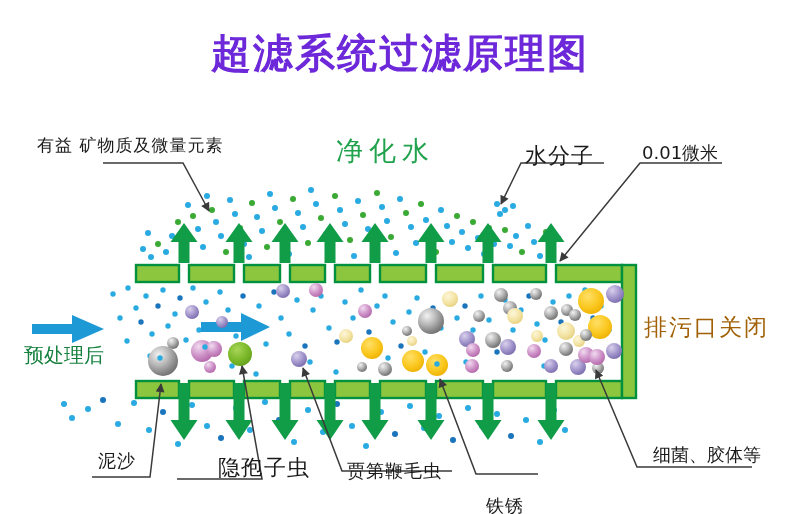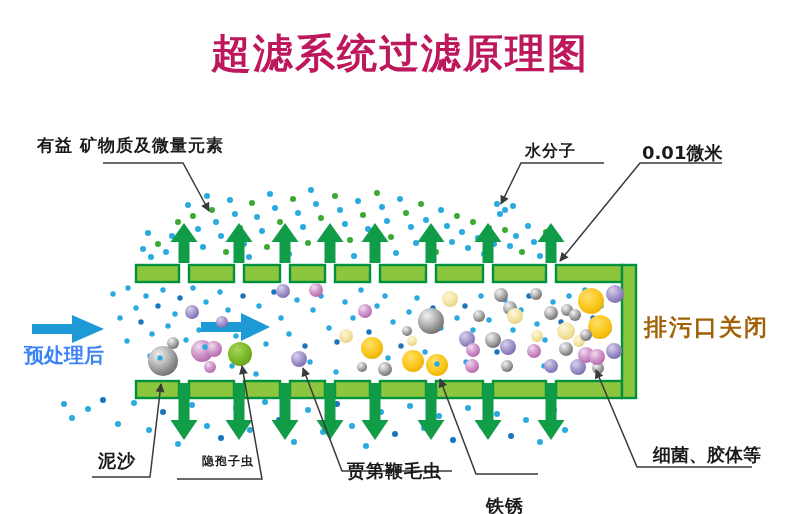--- a/index.html
+++ b/index.html
@@ -5,39 +5,39 @@
   html,body{margin:0;padding:0;background:#fff;}
   .stage{
     position:relative;width:800px;height:514px;background:#ffffff;
     font-family:"DejaVu Sans","Liberation Sans",sans-serif;overflow:hidden;
   }
   .title{
     position:absolute;top:26px;left:0;width:100%;text-align:center;
     font-size:40px;font-weight:bold;letter-spacing:2px;margin:0;
   }
   svg.diagram{position:absolute;left:0;top:0;}
-  .lbl{position:absolute;font-weight:bold;color:#1a1a1a;white-space:nowrap;}
+  .lbl{position:absolute;font-weight:normal;color:#1a1a1a;white-space:nowrap;}
   .lbl-minerals{left:37px;top:134px;font-size:17px;letter-spacing:1px;}
   .lbl-purified{left:336px;top:133px;font-size:27px;letter-spacing:6px;}
-  .lbl-watermol{left:525px;top:141px;font-size:16px;letter-spacing:1px;}
+  .lbl-watermol{left:525px;top:141px;font-size:22px;letter-spacing:1px;}
   .lbl-pore{left:642px;top:141px;font-size:18px;}
   .lbl-feed{left:10px;top:343px;width:108px;text-align:center;font-size:20px;line-height:1.22;white-space:normal;}
   .lbl-drain{left:644px;top:312px;font-size:23px;letter-spacing:2px;}
   .lbl-sediment{left:98px;top:449px;font-size:18px;letter-spacing:1px;}
-  .lbl-crypto{left:166px;top:453px;font-size:12px;letter-spacing:1px;padding-left:36px;}
+  .lbl-crypto{left:182px;top:453px;font-size:22px;letter-spacing:1px;padding-left:36px;}
   .lbl-giardia{left:347px;top:443px;font-size:18px;letter-spacing:1px;margin-top:16px;}
   .lbl-rust{left:486px;top:450px;font-size:18px;letter-spacing:1px;margin-top:44px;}
   .lbl-bacteria{left:641px;top:443px;font-size:18px;margin-left:12px;}
 </style>
 </head>
 <body>
 
 <div class="stage">
 
-  <h1 class="title" style="color: #be185d;">超滤系统过滤原理图</h1>
+  <h1 class="title" style="color: #6d28d9;">超滤系统过滤原理图</h1>
 
   <svg id="diagram-svg" class="diagram" width="800" height="514" viewBox="0 0 800 514">
     <defs>
       <marker id="arrowhead" viewBox="0 0 10 10" refX="9" refY="5" markerWidth="10" markerHeight="9" orient="auto" markerUnits="userSpaceOnUse">
         <path d="M0,0 L10,5 L0,10 z" fill="#3a3a3a"></path>
       </marker>
       <radialGradient id="g-gy" cx="35%" cy="30%" r="75%">
         <stop offset="0%" stop-color="#f2f2f2"></stop>
           <stop offset="45%" stop-color="#b9b9b9"></stop>
         <stop offset="78%" stop-color="#8a8a8a"></stop>
@@ -384,24 +384,25 @@
         <polyline points="722,163 640,163 560,261" marker-end="url(#arrowhead)"></polyline>
         <polyline points="92,477 150,477 161,384" marker-end="url(#arrowhead)"></polyline>
         <polyline points="177,479 262,479 242,366" marker-end="url(#arrowhead)"></polyline>
         <polyline points="452,471 342,471 303,368" marker-end="url(#arrowhead)"></polyline>
         <polyline points="538,474 476,474 440,379" marker-end="url(#arrowhead)"></polyline>
         <polyline points="752,467 637,467 596,370" marker-end="url(#arrowhead)"></polyline>
       </g>
     </svg>
 
   <div class="lbl lbl-minerals">有益 矿物质及微量元素</div>
+  <div class="lbl lbl-purified" style="color: rgb(33, 162, 76);">净化水</div>
   <div class="lbl lbl-watermol">水分子</div>
   <div class="lbl lbl-pore">0.01微米</div>
 
-  <div class="lbl lbl-feed" style="color: #3b82f6;">
+  <div class="lbl lbl-feed" style="color: #15803d;">
     <div>预处理后</div>
   </div>
 
   <div class="lbl lbl-drain" style="color: #a16207;">排污口关闭</div>
 
   <div class="lbl lbl-sediment">泥沙</div>
   <div class="lbl lbl-crypto">隐孢子虫</div>
   <div class="lbl lbl-giardia">贾第鞭毛虫</div>
   <div class="lbl lbl-rust">铁锈</div>
   <div class="lbl lbl-bacteria">细菌、胶体等</div>

